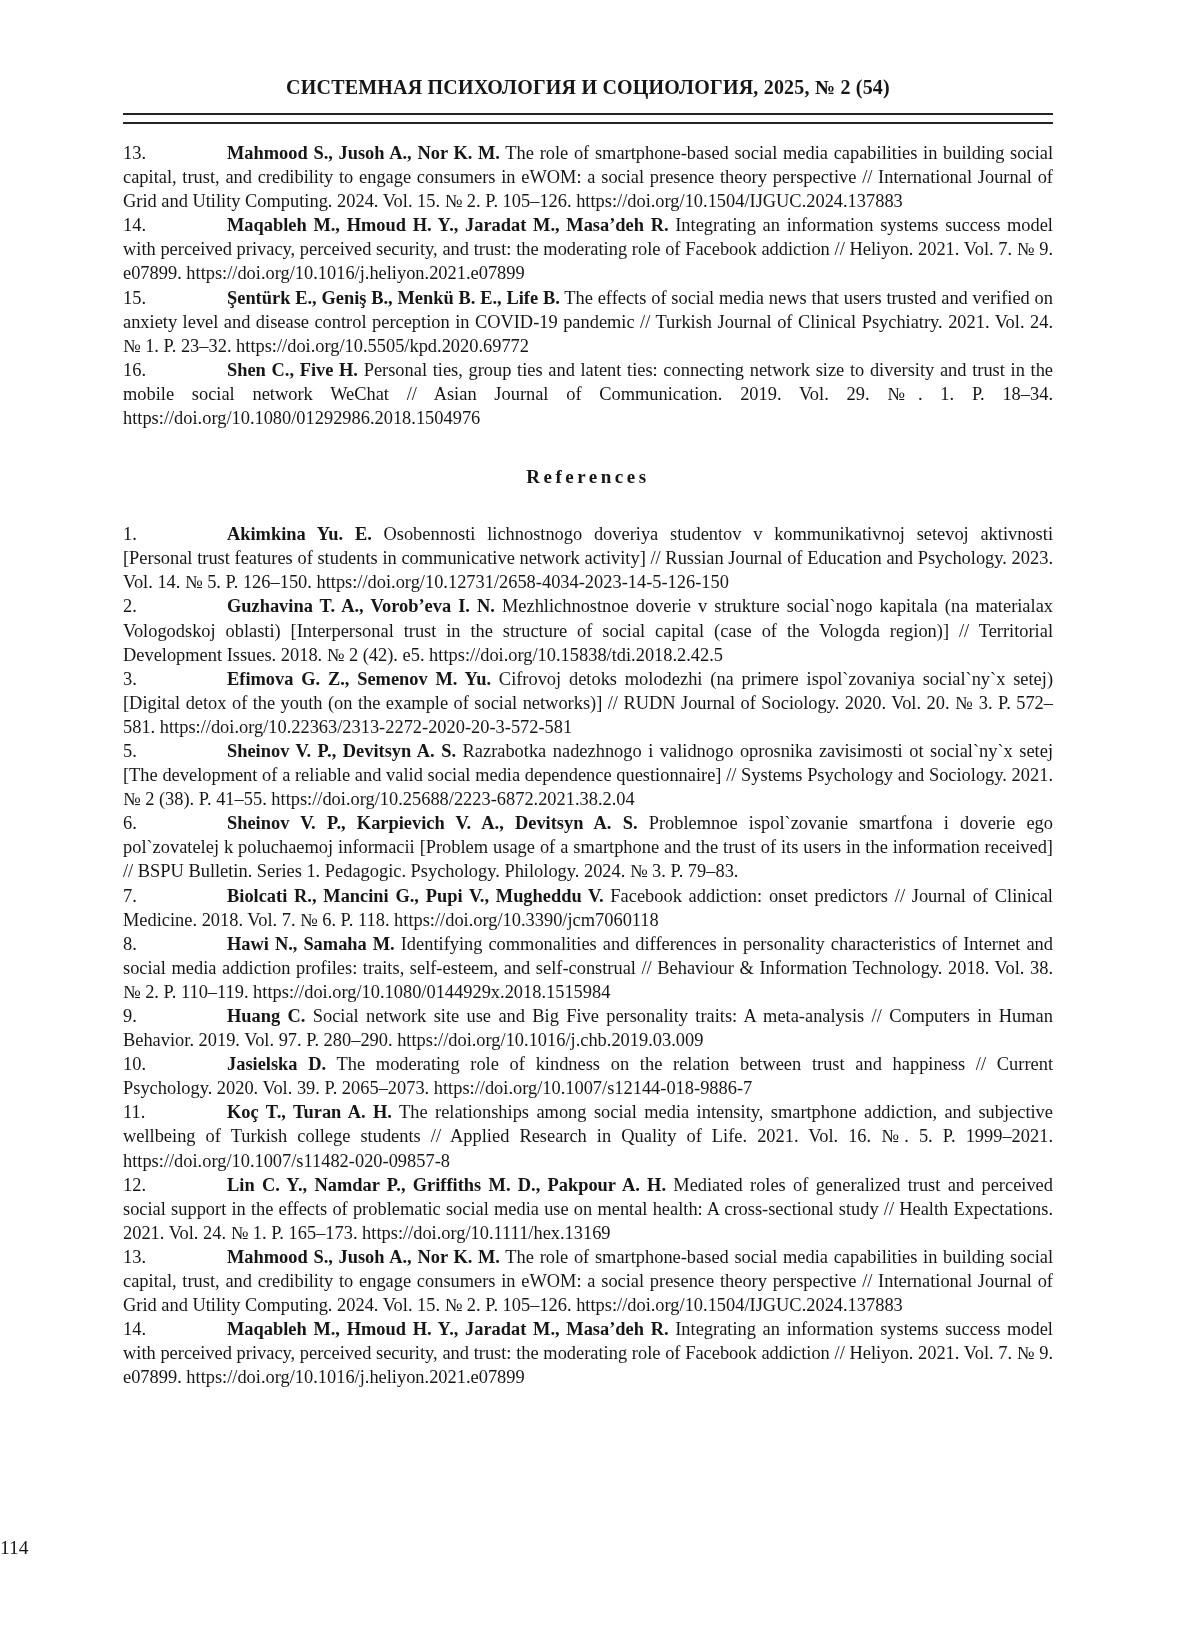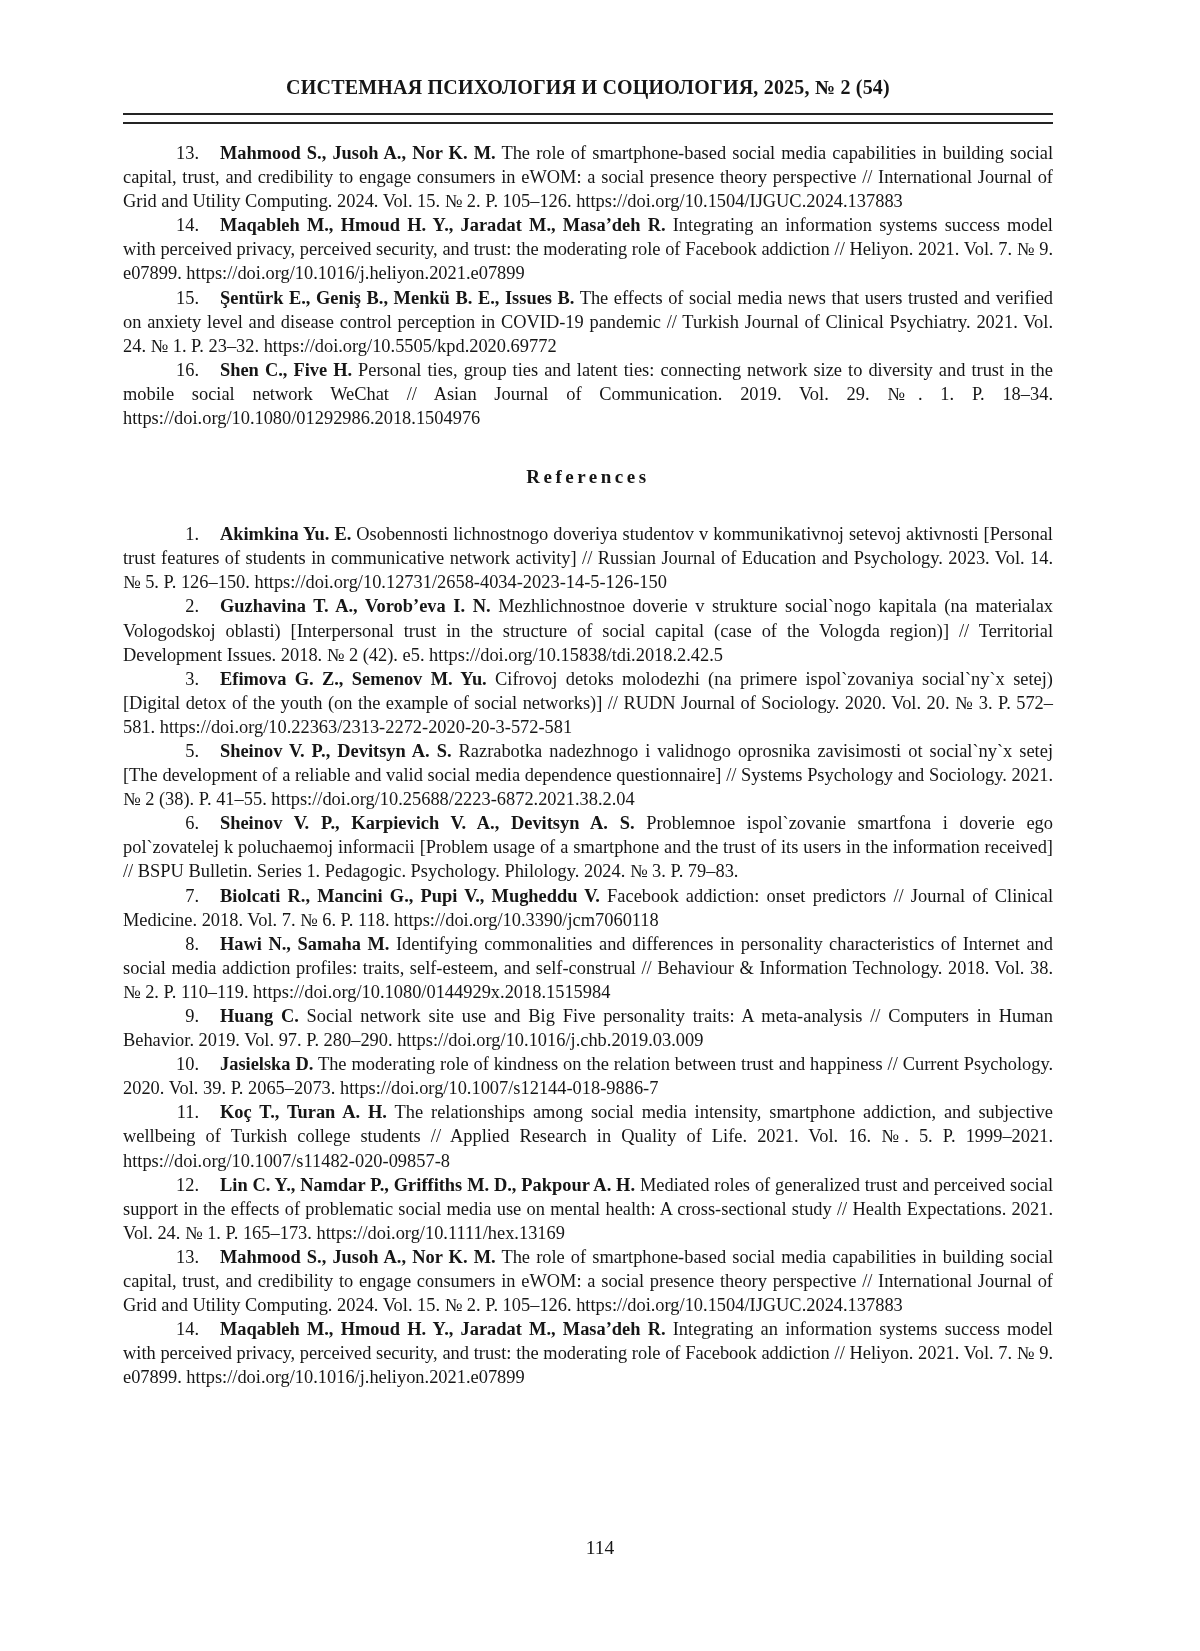--- a/index.html
+++ b/index.html
@@ -34,58 +34,58 @@
     line-height: 24.1px;
     text-align: justify;
   }
   .tail-list { margin-top: 17px; }
   .references-list { margin-top: 34px; }
 
   p.ref { margin: 0; padding: 0; }
   .num {
     display: inline-block;
     width: 76px;
-    text-align: right;
-    padding-right: 21px;
+    text-align: left;
+    padding-right: 28px;
   }
   .authors { font-weight: bold; }
 
   .refs-heading {
     margin-top: 36px;
     text-align: center;
     font-weight: bold;
     font-size: 19px;
     letter-spacing: 3.5px;
   }
 
   .page-number {
     position: absolute;
     top: 1537px;
     left: 0; width: 100%;
-    text-align: center;
+    text-align: left;
     font-size: 19.5px;
   }
 </style>
 </head>
 <body>
 
 <div class="page">
   <div class="content">
 
     <div class="journal-header">СИСТЕМНАЯ ПСИХОЛОГИЯ И СОЦИОЛОГИЯ, 2025, № 2 (54)</div>
 
     <div class="double-rule"></div>
 
     <div class="ref-list tail-list">
 
         <p class="ref"><span class="num">13.</span><span class="authors">Mahmood S., Jusoh A., Nor K. M.</span> <span class="txt">The role of smartphone-based social media capabilities in building social capital, trust, and credibility to engage consumers in eWOM: a social presence theory perspective // International Journal of Grid and Utility Computing. 2024. Vol. 15. № 2. P. 105–126. https://doi.org/10.1504/IJGUC.2024.137883</span></p>
 
         <p class="ref"><span class="num">14.</span><span class="authors">Maqableh M., Hmoud H. Y., Jaradat M., Masa’deh R.</span> <span class="txt">Integrating an information systems success model with perceived privacy, perceived security, and trust: the moderating role of Facebook addiction // Heliyon. 2021. Vol. 7. № 9. e07899. https://doi.org/10.1016/j.heliyon.2021.e07899</span></p>
 
-        <p class="ref"><span class="num">15.</span><span class="authors">Şentürk E., Geniş B., Menkü B. E., Issues B.</span> <span class="txt">The effects of social media news that users trusted and verified on anxiety level and disease control perception in COVID-19 pandemic // Turkish Journal of Clinical Psychiatry. 2021. Vol. 24. № 1. P. 23–32. https://doi.org/10.5505/kpd.2020.69772</span></p>
+        <p class="ref"><span class="num">15.</span><span class="authors">Şentürk E., Geniş B., Menkü B. E., Life B.</span> <span class="txt">The effects of social media news that users trusted and verified on anxiety level and disease control perception in COVID-19 pandemic // Turkish Journal of Clinical Psychiatry. 2021. Vol. 24. № 1. P. 23–32. https://doi.org/10.5505/kpd.2020.69772</span></p>
 
         <p class="ref"><span class="num">16.</span><span class="authors">Shen C., Five H.</span> <span class="txt">Personal ties, group ties and latent ties: connecting network size to diversity and trust in the mobile social network WeChat // Asian Journal of Communication. 2019. Vol. 29. №. 1. P. 18–34. https://doi.org/10.1080/01292986.2018.1504976</span></p>
       </div>
 
     <div class="refs-heading">References</div>
 
     <div class="ref-list references-list">
 
         <p class="ref"><span class="num">1.</span><span class="authors">Akimkina Yu. E.</span> <span class="txt">Osobennosti lichnostnogo doveriya studentov v kommunikativnoj setevoj aktivnosti [Personal trust features of students in communicative network activity] // Russian Journal of Education and Psychology. 2023. Vol. 14. № 5. P. 126–150. https://doi.org/10.12731/2658-4034-2023-14-5-126-150</span></p>
 

